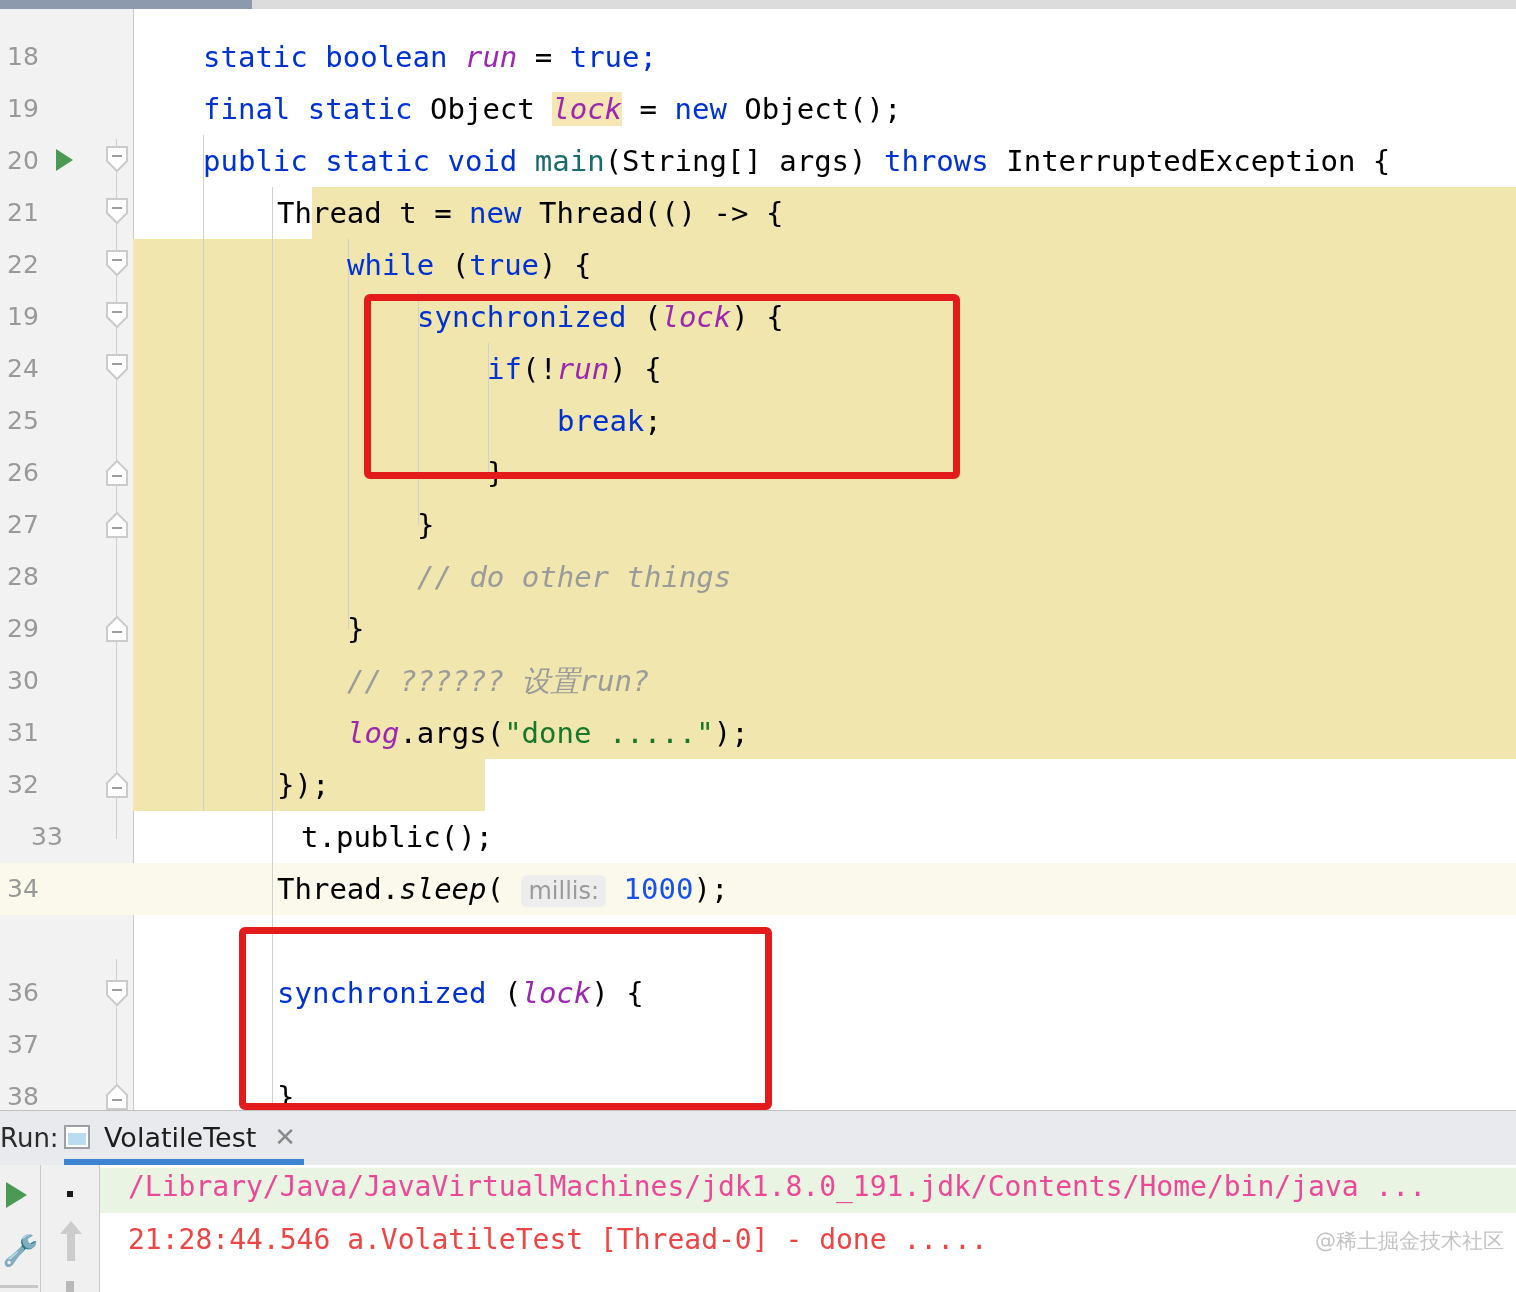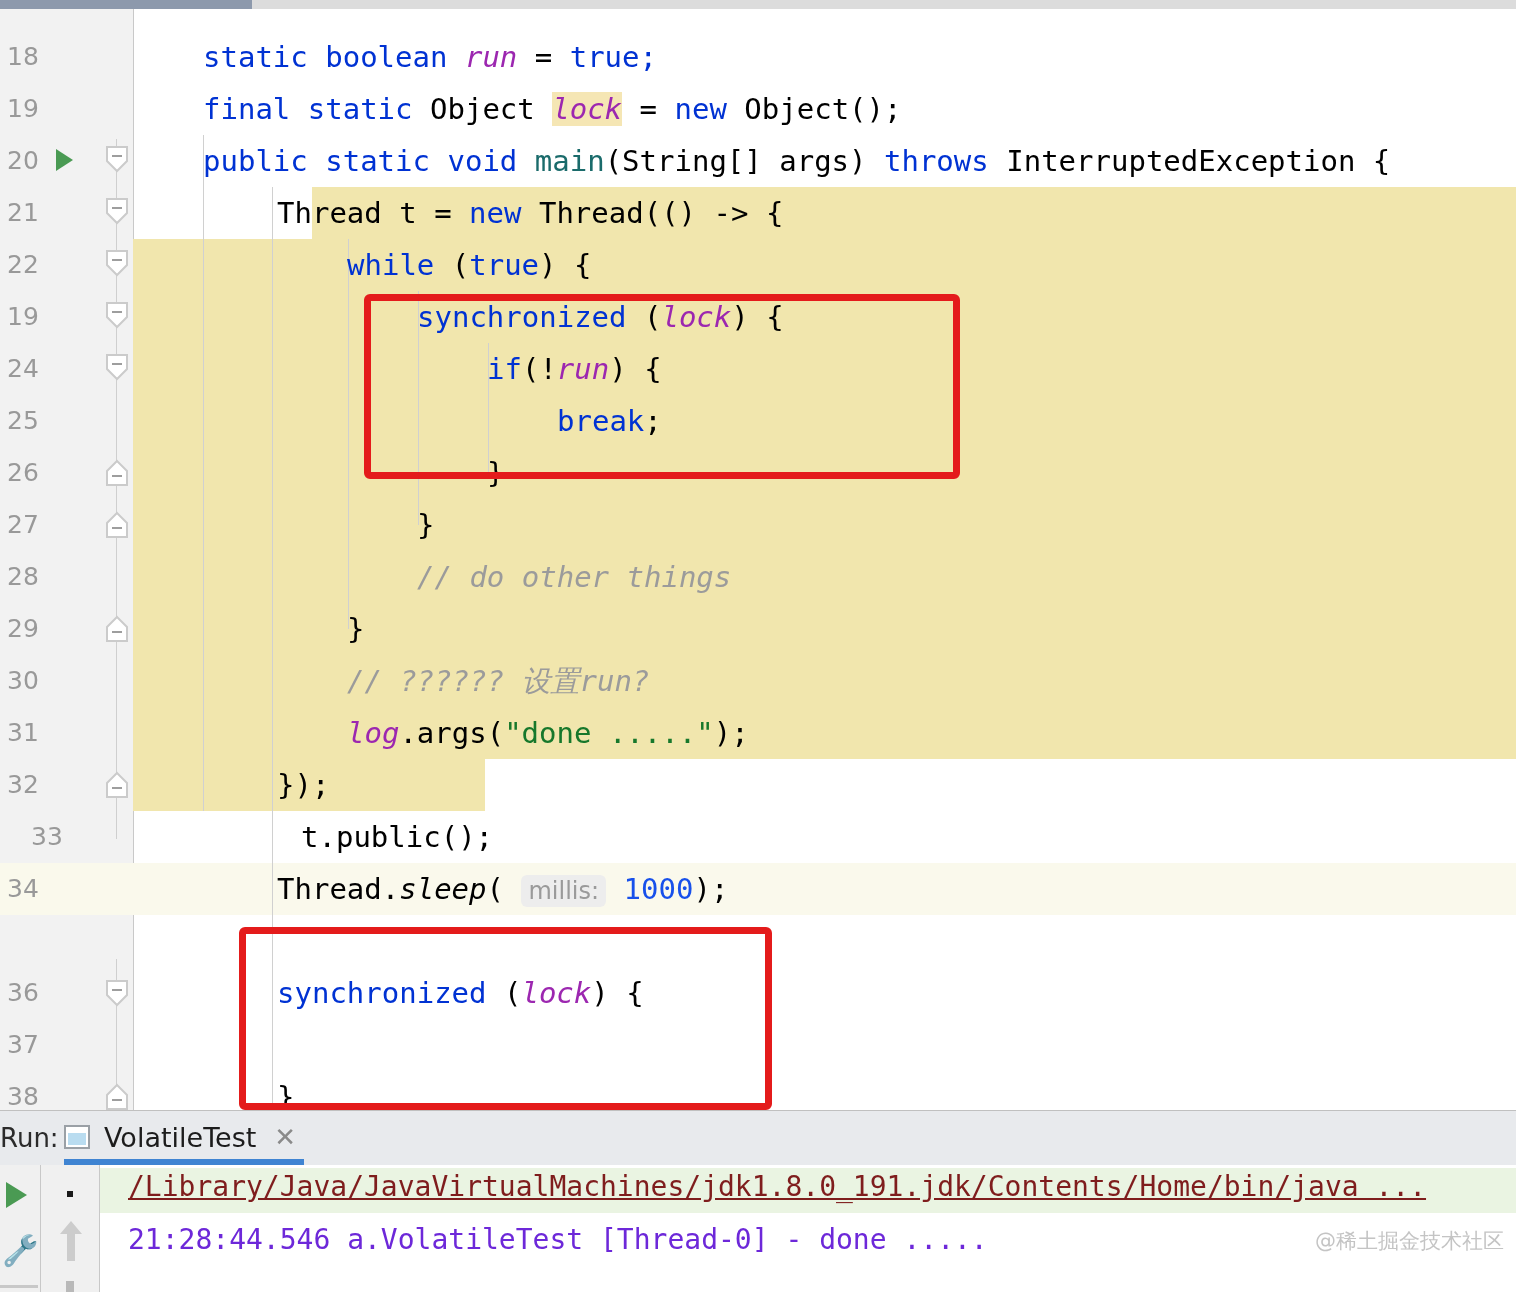--- a/index.html
+++ b/index.html
@@ -304,22 +304,22 @@
     font-family: "DejaVu Sans Mono", monospace;
     font-size: 28px;
     line-height: 44px;
   }
   .console-cmd-bg {
     position: absolute;
     left: 0; top: 3px;
     width: 1416px; height: 45px;
     background: #eaf4e2;
   }
-  .cmd-text { color: #7f1d1d; text-decoration: underline; }
-  .out-text { color: #6d28d9; }
+  .cmd-text { color: #ec4899; }
+  .out-text { color: #ef4444; }
   .watermark {
     position: absolute;
     left: 1215px; top: 62px;
     font-family: "DejaVu Sans", sans-serif;
     font-size: 21px;
     color: #c4c4c4;
     white-space: pre;
   }
 </style>
 </head>

